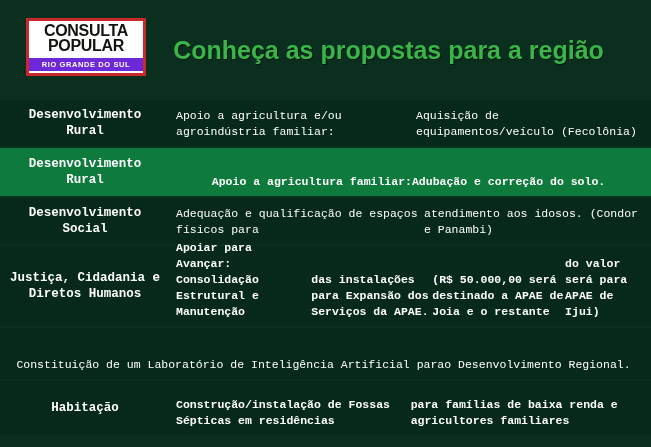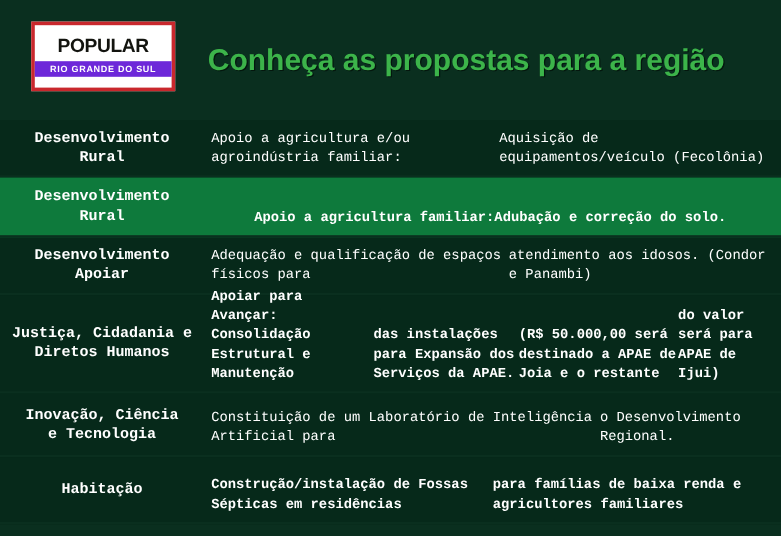--- a/index.html
+++ b/index.html
@@ -131,20 +131,21 @@
   }
   .desc-line { display: block; font-family: Liberation Mono, monospace; }
 </style>
 </head>
 <body>
 
 <div class="slide">
 
   <div class="header">
     <div class="logo">
+      <div class="logo-line1">CONSULTA</div>
       <div class="logo-line2">POPULAR</div>
       <div class="logo-sub">RIO GRANDE DO SUL</div>
     </div>
     <div class="title-wrap">
       <div class="title-line">Conheça as propostas para a região</div>
     </div>
   </div>
 
   <div class="rows">
 
@@ -171,21 +172,21 @@
       <div class="desc bold">
         <span class="desc-line">Apoio a agricultura familiar:</span>
         <span class="desc-line">Adubação e correção do solo.</span>
       </div>
     </div>
 
     <div class="row dark" style="height:48px;">
       <div class="cat">
         <span>
           <span class="desc-line">Desenvolvimento</span>
-          <span class="desc-line">Apoiar</span>
+          <span class="desc-line">Social</span>
         </span>
       </div>
       <div class="desc">
         <span class="desc-line">Adequação e qualificação de espaços físicos para</span>
         <span class="desc-line">atendimento aos idosos. (Condor e Panambi)</span>
       </div>
     </div>
 
     <div class="row dark" style="height:82px;">
       <div class="cat">
@@ -196,26 +197,20 @@
       </div>
       <div class="desc bold">
         <span class="desc-line">Apoiar para Avançar: Consolidação Estrutural e Manutenção</span>
         <span class="desc-line">das instalações para Expansão dos Serviços da APAE.</span>
         <span class="desc-line">(R$ 50.000,00 será destinado a APAE de Joia e o restante</span>
         <span class="desc-line">do valor será para APAE de Ijui)</span>
       </div>
     </div>
 
     <div class="row dark" style="height:53px;">
-      <div class="cat">
-        <span>
-          <span class="desc-line">Inovação, Ciência</span>
-          <span class="desc-line">e Tecnologia</span>
-        </span>
-      </div>
       <div class="desc">
         <span class="desc-line">Constituição de um Laboratório de Inteligência Artificial para</span>
         <span class="desc-line">o Desenvolvimento Regional.</span>
       </div>
     </div>
 
     <div class="row dark" style="height:56px;">
       <div class="cat">
         <span>
           <span class="desc-line">Habitação</span>

